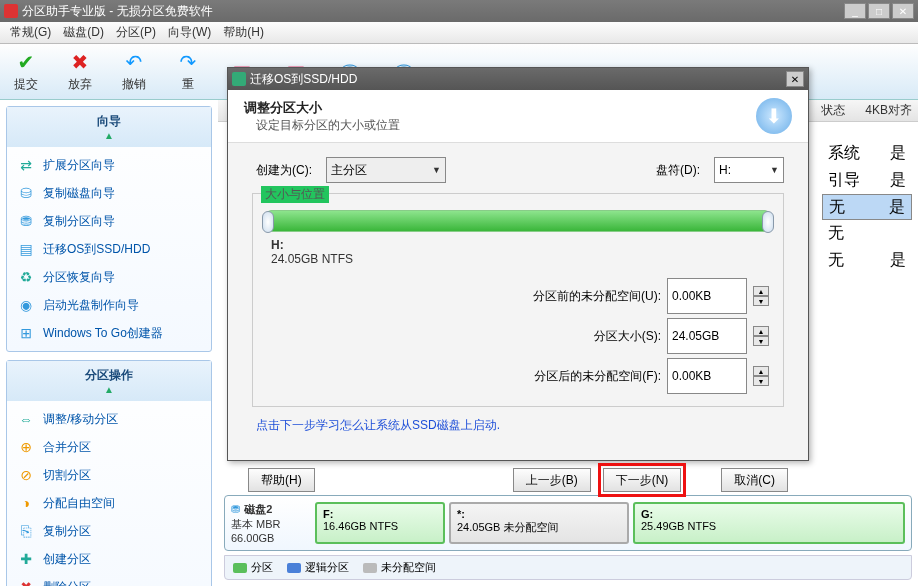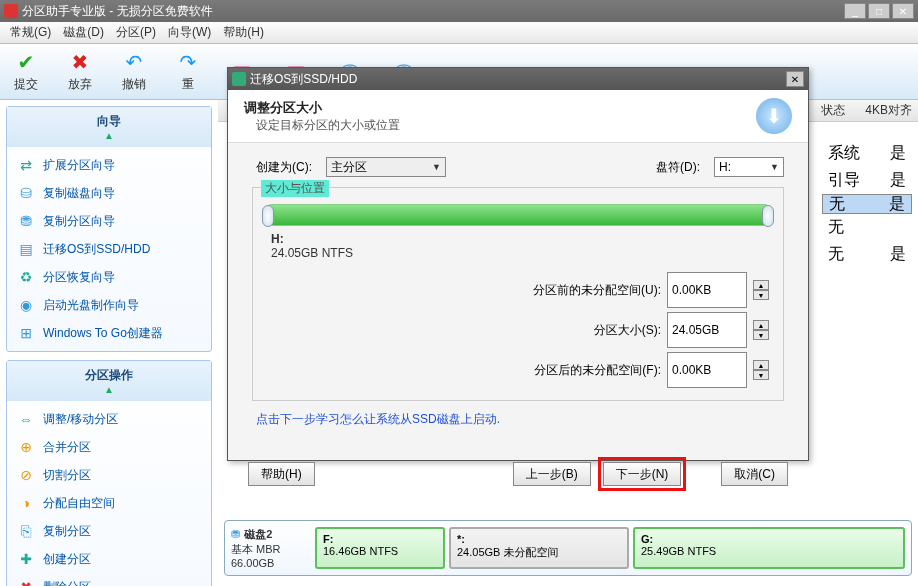--- a/index.html
+++ b/index.html
@@ -42,24 +42,24 @@
 .d-title { background:linear-gradient(#6a6a6a,#555); height:22px; display:flex; align-items:center; padding:0 4px; color:#fff; font-size:12px; }
 .d-title .dicon { width:14px; height:14px; background:#3a7; border-radius:2px; margin-right:4px; }
 .d-title .dclose { width:18px; height:16px; background:#ccc; border:1px solid #888; display:flex; align-items:center; justify-content:center; cursor:pointer; color:#000; font-size:10px; }
 .d-header { padding:8px 16px; display:flex; align-items:center; justify-content:space-between; border-bottom:1px solid #ddd; background:#fff; }
 .d-header .dh-l .t1 { font-weight:bold; font-size:13px; color:#222; }
 .d-header .dh-l .t2 { font-size:12px; color:#555; margin-left:12px; }
 .d-hicon { width:36px; height:36px; border-radius:18px; background:radial-gradient(#cde8ff,#6aaee8); display:flex; align-items:center; justify-content:center; color:#fff; font-size:20px; }
 .d-body { padding:14px 24px; background:#f4f4f4; }
 .frow { display:flex; align-items:center; gap:14px; margin-bottom:10px; font-size:12px; }
 .frow label { min-width:60px; text-align:right; }
-.sel { border:1px solid #888; background:#fff; height:20px; padding:0 4px; font-size:12px; display:flex; align-items:center; justify-content:space-between; }
+.sel { border:1px solid #888; background:#fff; height:26px; padding:0 4px; font-size:12px; display:flex; align-items:center; justify-content:space-between; }
 .sel .arr { font-size:9px; color:#333; }
 .field-grp { border:1px solid #ccc; padding:12px 14px 8px; position:relative; margin-bottom:10px; }
-.field-grp .fg-legend { position:absolute; top:-8px; left:8px; background:#5eead4; padding:0 4px; color:#555; font-size:12px; }
+.field-grp .fg-legend { position:absolute; top:-8px; left:8px; background:#22c55e; padding:0 4px; color:#555; font-size:12px; }
 .slider-track { height:22px; border:1px solid #8c8; border-radius:4px; background:linear-gradient(#8de48d,#3ab63a); position:relative; margin:4px 0 6px; }
 .slider-handle { position:absolute; top:0; width:12px; height:22px; background:radial-gradient(#fff,#cde); border:1px solid #89a; border-radius:6px; cursor:pointer; }
 .slider-handle.l { left:-6px; }
 .slider-handle.r { right:-6px; }
 .pinfo { font-size:12px; color:#333; margin-left:4px; }
 .nrow { display:flex; align-items:center; justify-content:flex-end; gap:6px; margin:4px 0; font-size:12px; }
 .nrow label { }
 .nrow .nin { width:80px; height:36px; border:1px solid #888; background:#fff; padding:0 4px; display:flex; align-items:center; }
 .nspin { width:16px; display:flex; flex-direction:column; }
 .nspin div { height:10px; border:1px solid #888; background:#e8e8e8; font-size:7px; display:flex; align-items:center; justify-content:center; cursor:pointer; }
@@ -251,20 +251,34 @@
           <div class="dpart gray" style="flex:0 0 180px">
             <div><b>*:</b></div>
             <div>24.05GB 未分配空间</div>
           </div>
           <div class="dpart" style="flex:1">
             <div><b>G:</b></div>
             <div>25.49GB NTFS</div>
           </div>
         </div>
       </div>
+      <div class="legend">
+        <div class="lg">
+            <div class="lgbox" style="background:#5bbf5b"></div>
+            <span>分区</span>
+          </div>
+        <div class="lg">
+            <div class="lgbox" style="background:#4a80d8"></div>
+            <span>逻辑分区</span>
+          </div>
+        <div class="lg">
+            <div class="lgbox" style="background:#bbb"></div>
+            <span>未分配空间</span>
+          </div>
+      </div>
     </div>
   </div>
 </div>
 
 <div class="dialog">
   <div class="d-title">
     <div class="dicon"></div>
     <div style="flex:1">迁移OS到SSD/HDD</div>
     <div class="dclose">✕</div>
   </div>

